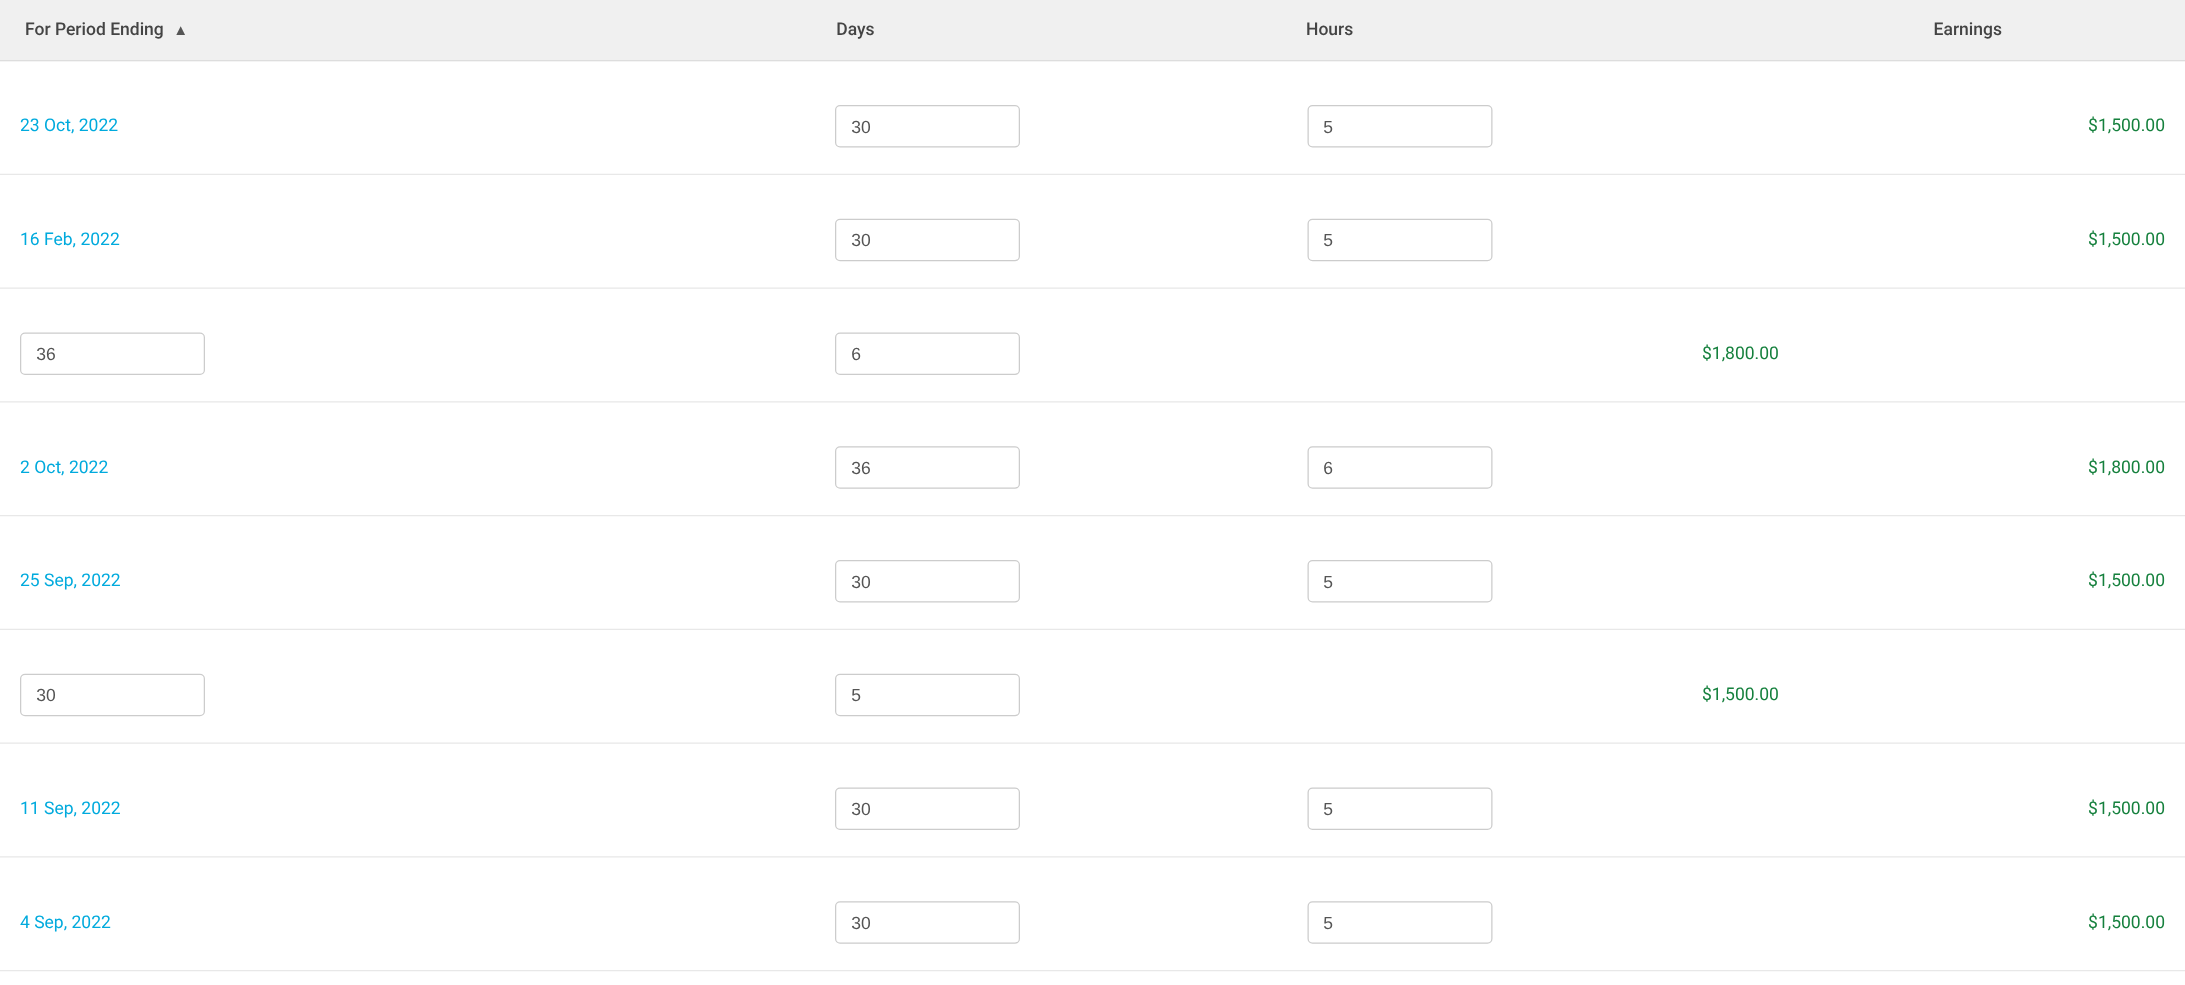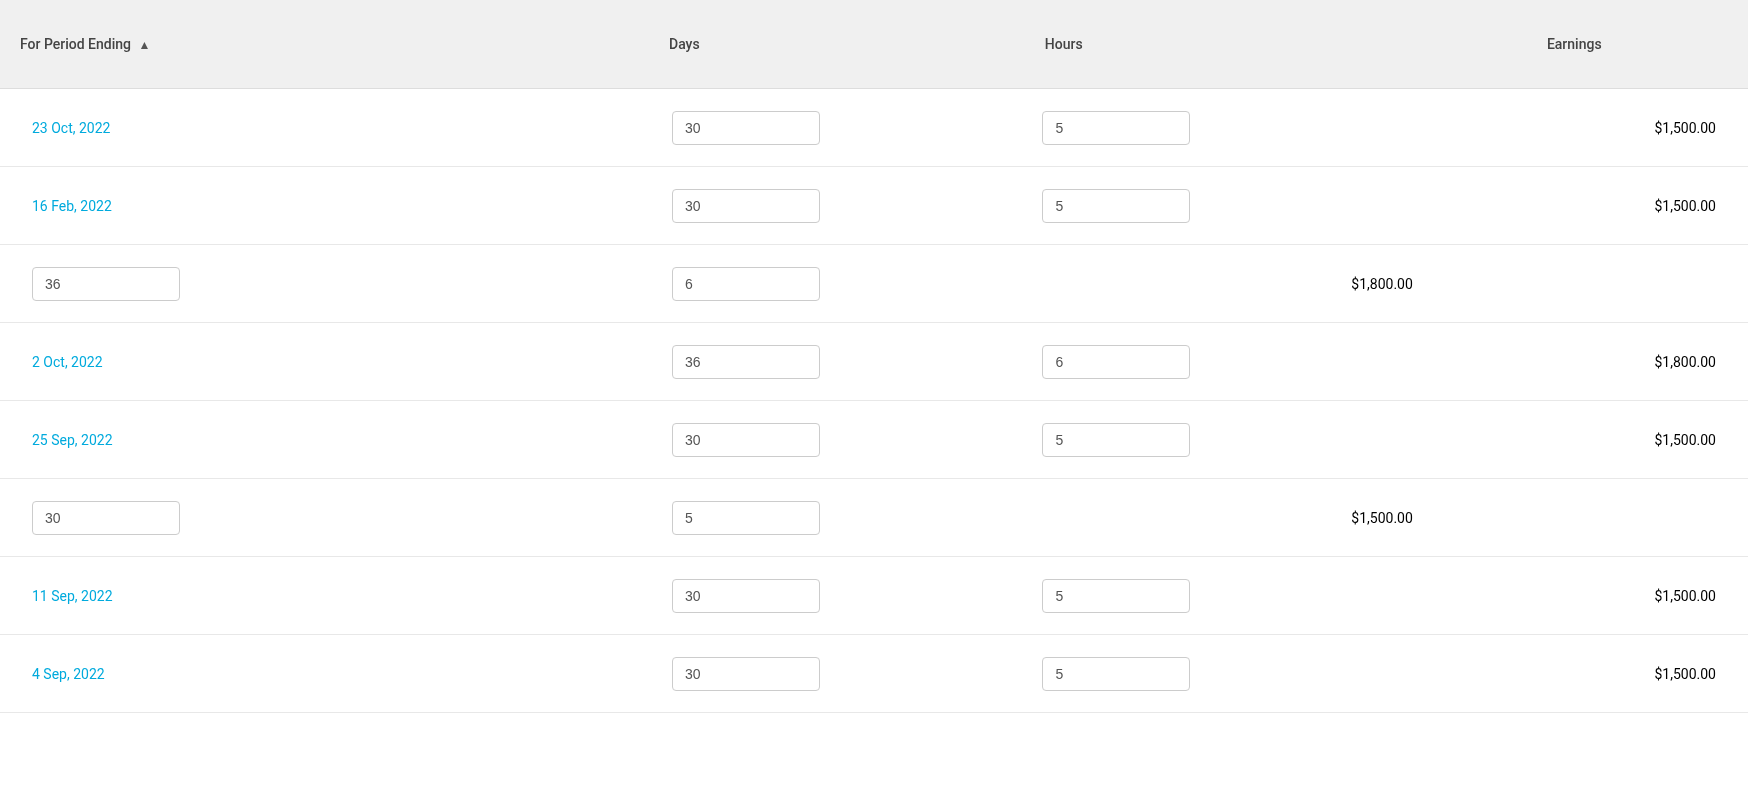--- a/index.html
+++ b/index.html
@@ -19,21 +19,21 @@
       background: #fff;
       width: 1748px;
       min-height: 788px;
     }
 
     .table-header {
       display: grid;
       grid-template-columns: 38% 22% 22% 18%;
       background: #f0f0f0;
       border-bottom: 1px solid #ddd;
-      padding: 36px 20px;
+      padding: 16px 20px;
       align-items: center;
     }
 
     .col-header {
       font-size: 14px;
       font-weight: 500;
       color: #444;
     }
 
     .col-header.right {
@@ -43,24 +43,25 @@
     .sort-arrow {
       display: inline-block;
       margin-left: 4px;
       font-size: 12px;
       color: #555;
     }
 
     .table-row {
       display: grid;
       grid-template-columns: 38% 22% 22% 18%;
-      padding: 18px 32px;
+      padding: 18px 16px;
       border-bottom: 1px solid #e8e8e8;
       align-items: center;
       min-height: 78px;
+      margin-top: 13px;
     }
 
     .date-link {
       color: #00aadd;
       text-decoration: none;
       font-size: 14px;
       cursor: pointer;
     }
 
     .input-field {
@@ -70,21 +71,21 @@
       font-size: 14px;
       color: #555;
       width: 148px;
       background: #fff;
       outline: none;
     }
 
     .earnings-value {
       text-align: right;
       font-size: 14px;
-      color: #000000;
+      color: #15803d;
     }
   </style>
 </head>
 <body>
 
 <div class="table-container">
 
   <div class="table-header">
     <div class="col-header">
       <span>For Period Ending</span>

